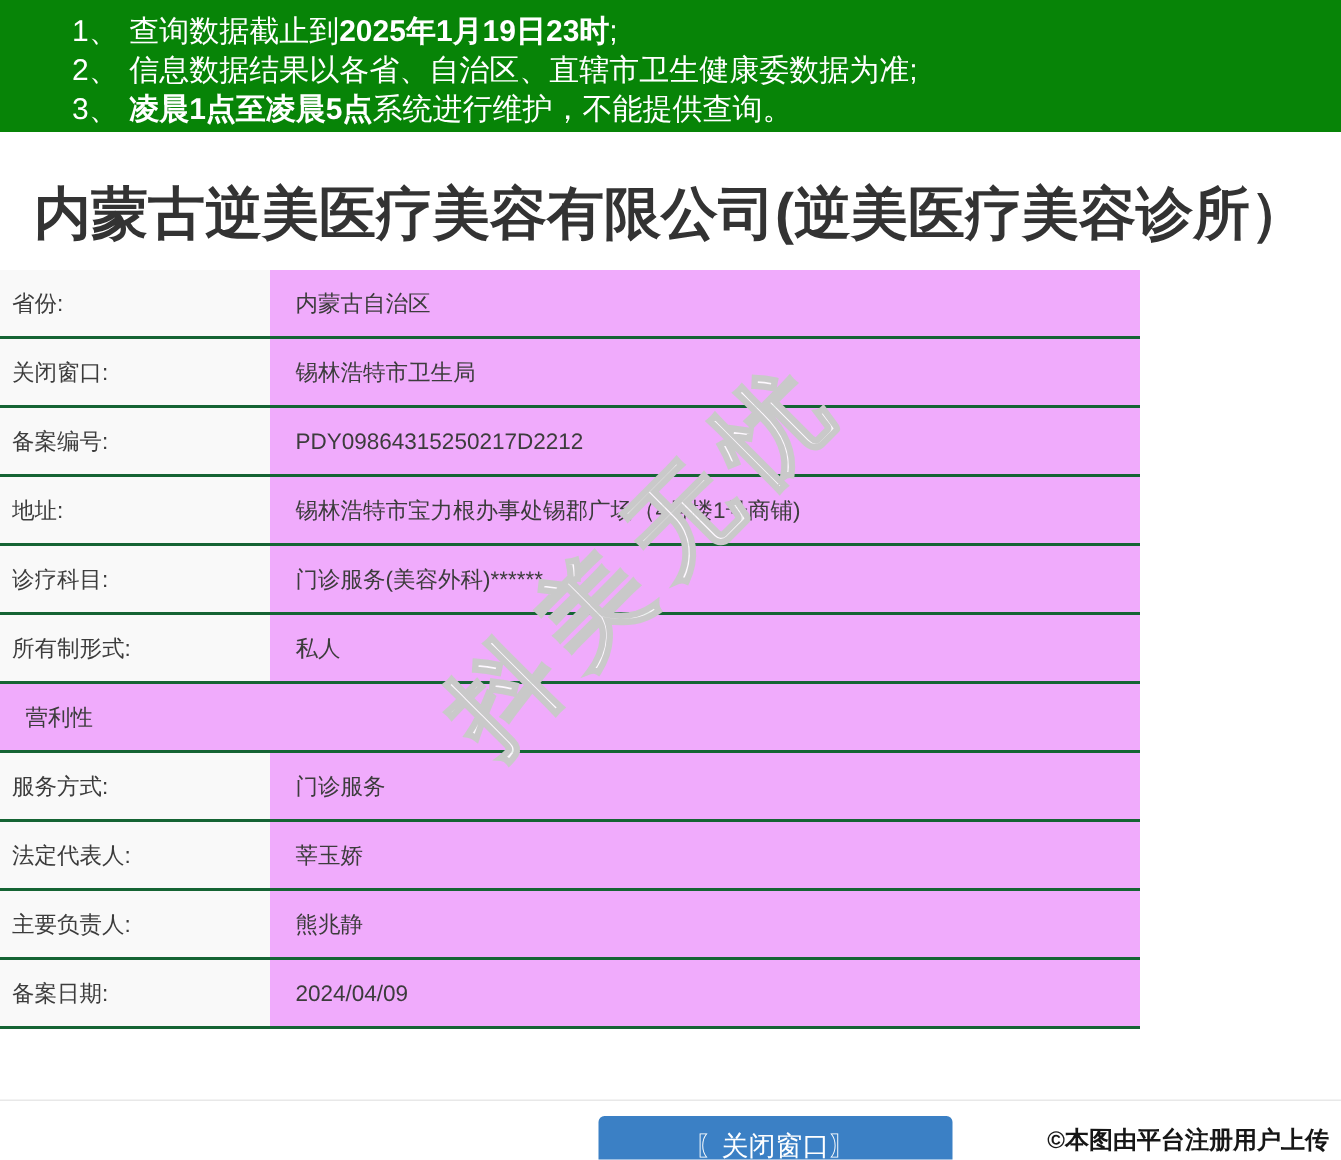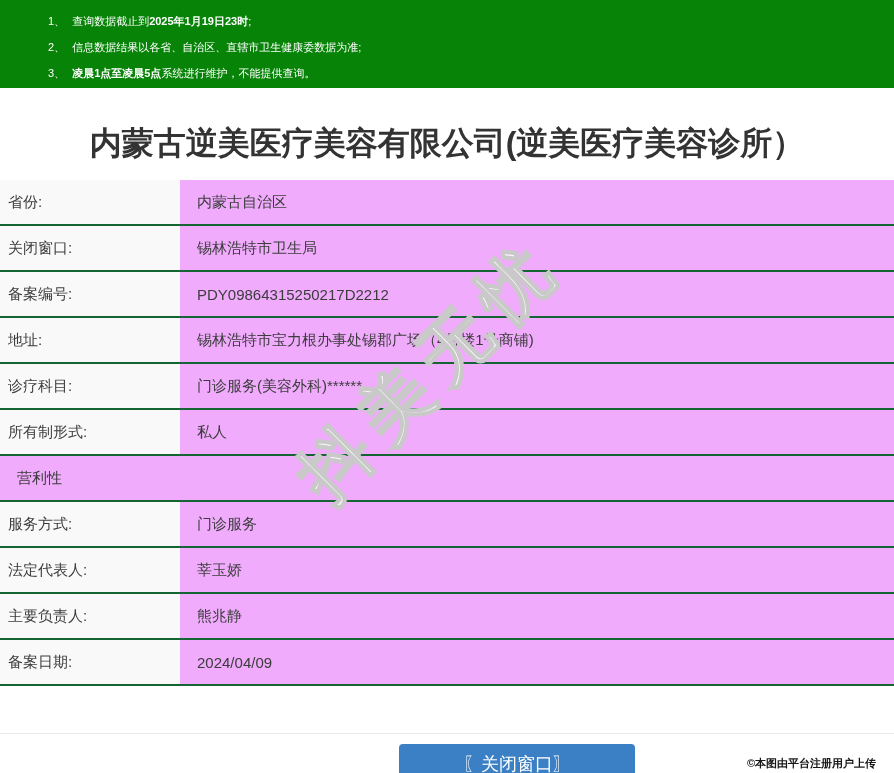--- a/index.html
+++ b/index.html
@@ -9,42 +9,42 @@
     background: #fff;
     font-family: "Liberation Sans", "DejaVu Sans", sans-serif;
   }
   .page { position: relative; width: 894px; height: 773px; overflow: hidden; }
 
   
   .banner {
     background: #078407;
     color: #ffffff;
     padding: 8px 10px 2px 48px;
-    font-size: 11px;
+    font-size: 20px;
     line-height: 26px;
     height: 88px;
   }
   .banner .num { margin-right: 7px; }
   .banner b { font-weight: bold; }
 
   
   .title {
     margin-top: 38px;
     height: 34px;
     line-height: 34px;
     text-align: center;
-    font-size: 32px;
+    font-size: 38px;
     font-weight: bold;
     color: #333333;
     margin-bottom: 20px;
     white-space: nowrap;
   }
 
   
-  .info-table { width: 894px; }
+  .info-table { width: 760px; }
   .row {
     display: flex;
     align-items: stretch;
     height: 46px;
     border-bottom: 2px solid #156434;
     font-size: 15px;
     color: #3c3c3c;
   }
   .row .label {
     width: 180px;
@@ -101,23 +101,23 @@
     color: #ffffff;
     font-size: 18px;
     font-family: inherit;
     cursor: pointer;
     text-align: center;
     line-height: 38px;
     white-space: nowrap;
   }
   .wm-corner {
     position: absolute;
-    right: 18px;
+    right: 8px;
     bottom: 2px;
-    font-size: 11px;
+    font-size: 16px;
     font-weight: bold;
     color: #161616;
     text-shadow:
       -1px 0 0 #fff, 1px 0 0 #fff, 0 -1px 0 #fff, 0 1px 0 #fff,
       -1px -1px 0 #fff, 1px 1px 0 #fff, -1px 1px 0 #fff, 1px -1px 0 #fff;
     z-index: 6;
     white-space: nowrap;
   }
 </style>
 </head>

